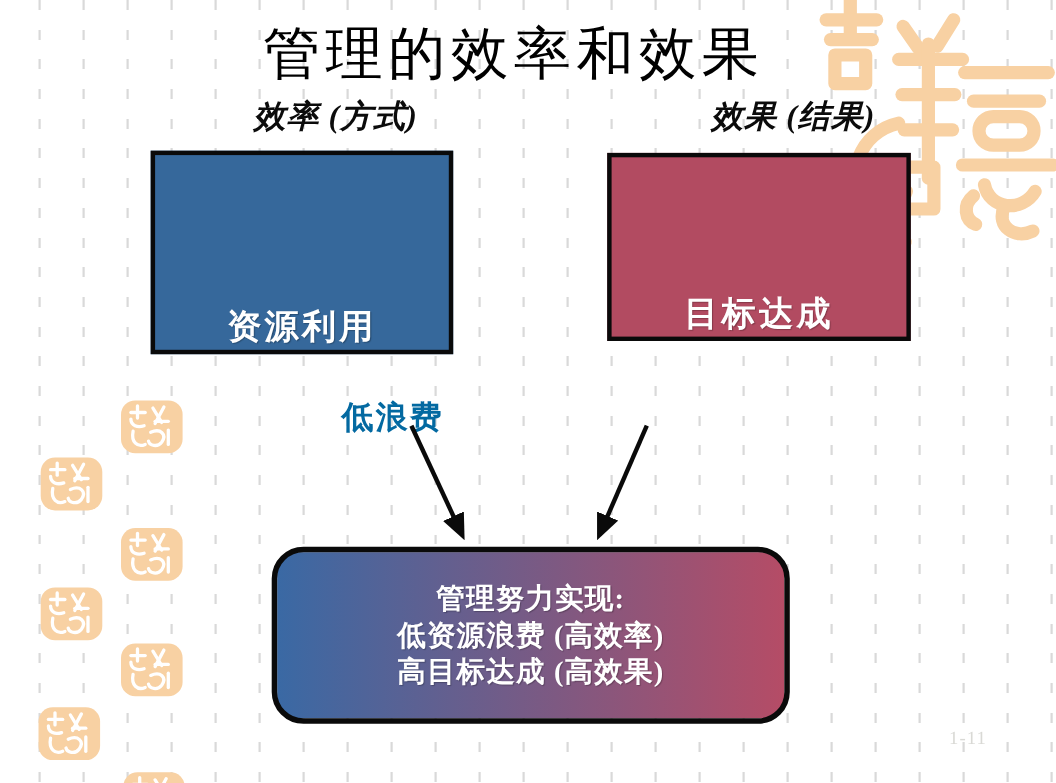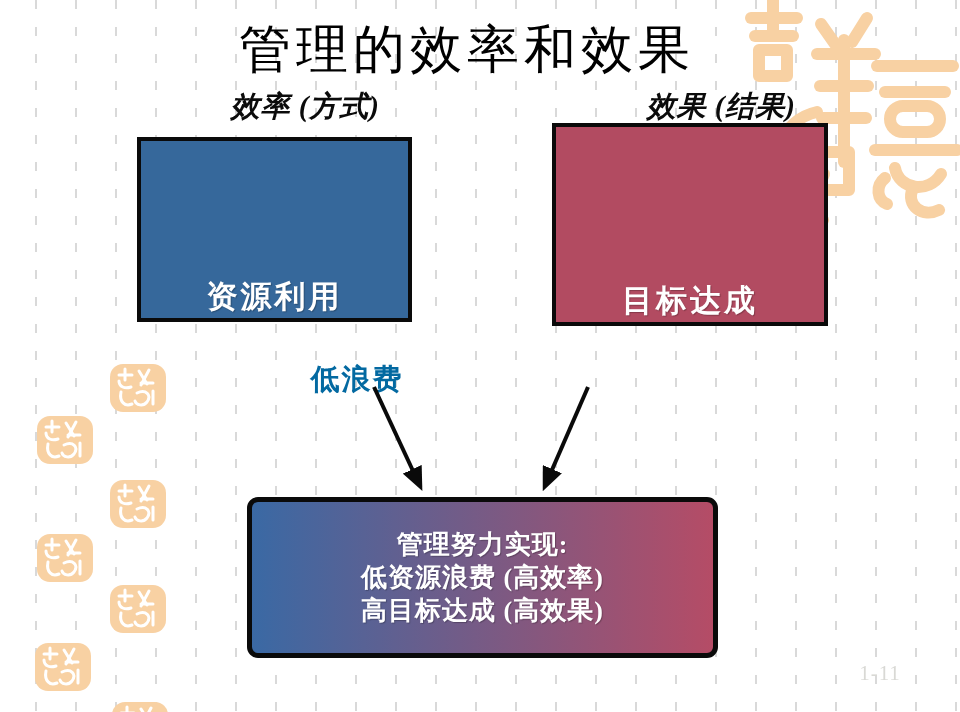--- a/index.html
+++ b/index.html
@@ -29,41 +29,41 @@
   .heading.right{left:584px;width:212px;}
   .bigbox{
     position:absolute;z-index:3;border:4px solid var(--border-black);box-sizing:border-box;
     display:flex;align-items:flex-end;justify-content:center;
   }
   .bigbox .boxlabel{
     color:#fff;font-size:31px;font-weight:bold;letter-spacing:3px;
     text-shadow:1px 1px 1px rgba(0,0,0,.25);
   }
   .bigbox.blue{left:137px;top:137px;width:275px;height:185px;background:var(--accent-blue);}
-  .bigbox.red{left:552px;top:123px;width:276px;height:203px;background:var(--accent-red);}
+  .bigbox.red{left:552px;top:139px;width:276px;height:171px;background:var(--accent-red);}
   .arrow-label{
     position:absolute;top:360px;z-index:3;font-size:29px;font-weight:bold;color:#0369a1;
     text-align:center;letter-spacing:2px;
   }
   .arrow-label.left{left:303px;width:108px;}
   .arrow-label.right{left:503px;width:108px;}
   .arrows{position:absolute;left:0;top:0;z-index:3;pointer-events:none;}
   .result-box{
     position:absolute;left:247px;top:497px;width:471px;height:161px;z-index:3;
-    border:5px solid var(--border-black);border-radius:11px;box-sizing:border-box;
+    border:5px solid var(--border-black);border-radius:29px;box-sizing:border-box;
     background:linear-gradient(90deg,var(--gradient-start),var(--gradient-end));
     display:flex;flex-direction:column;align-items:center;justify-content:center;
   }
   .result-line{
     color:#fff;font-size:26px;line-height:33px;font-weight:bold;letter-spacing:1px;
     text-shadow:1px 1px 1px rgba(0,0,0,.25);text-align:center;
   }
   .page-number{
     position:absolute;left:845px;top:661px;width:70px;z-index:3;
-    font-size:21px;color:var(--page-gray);text-align:center;letter-spacing:1px;
+    font-size:17px;color:var(--page-gray);text-align:center;letter-spacing:1px;
   }
 </style>
 </head>
 <body>
 
 <div class="slide">
 
   <div id="dashes">
       <div class="dash-col" style="left: 35px;"></div>
       <div class="dash-col" style="left: 75px;"></div>

